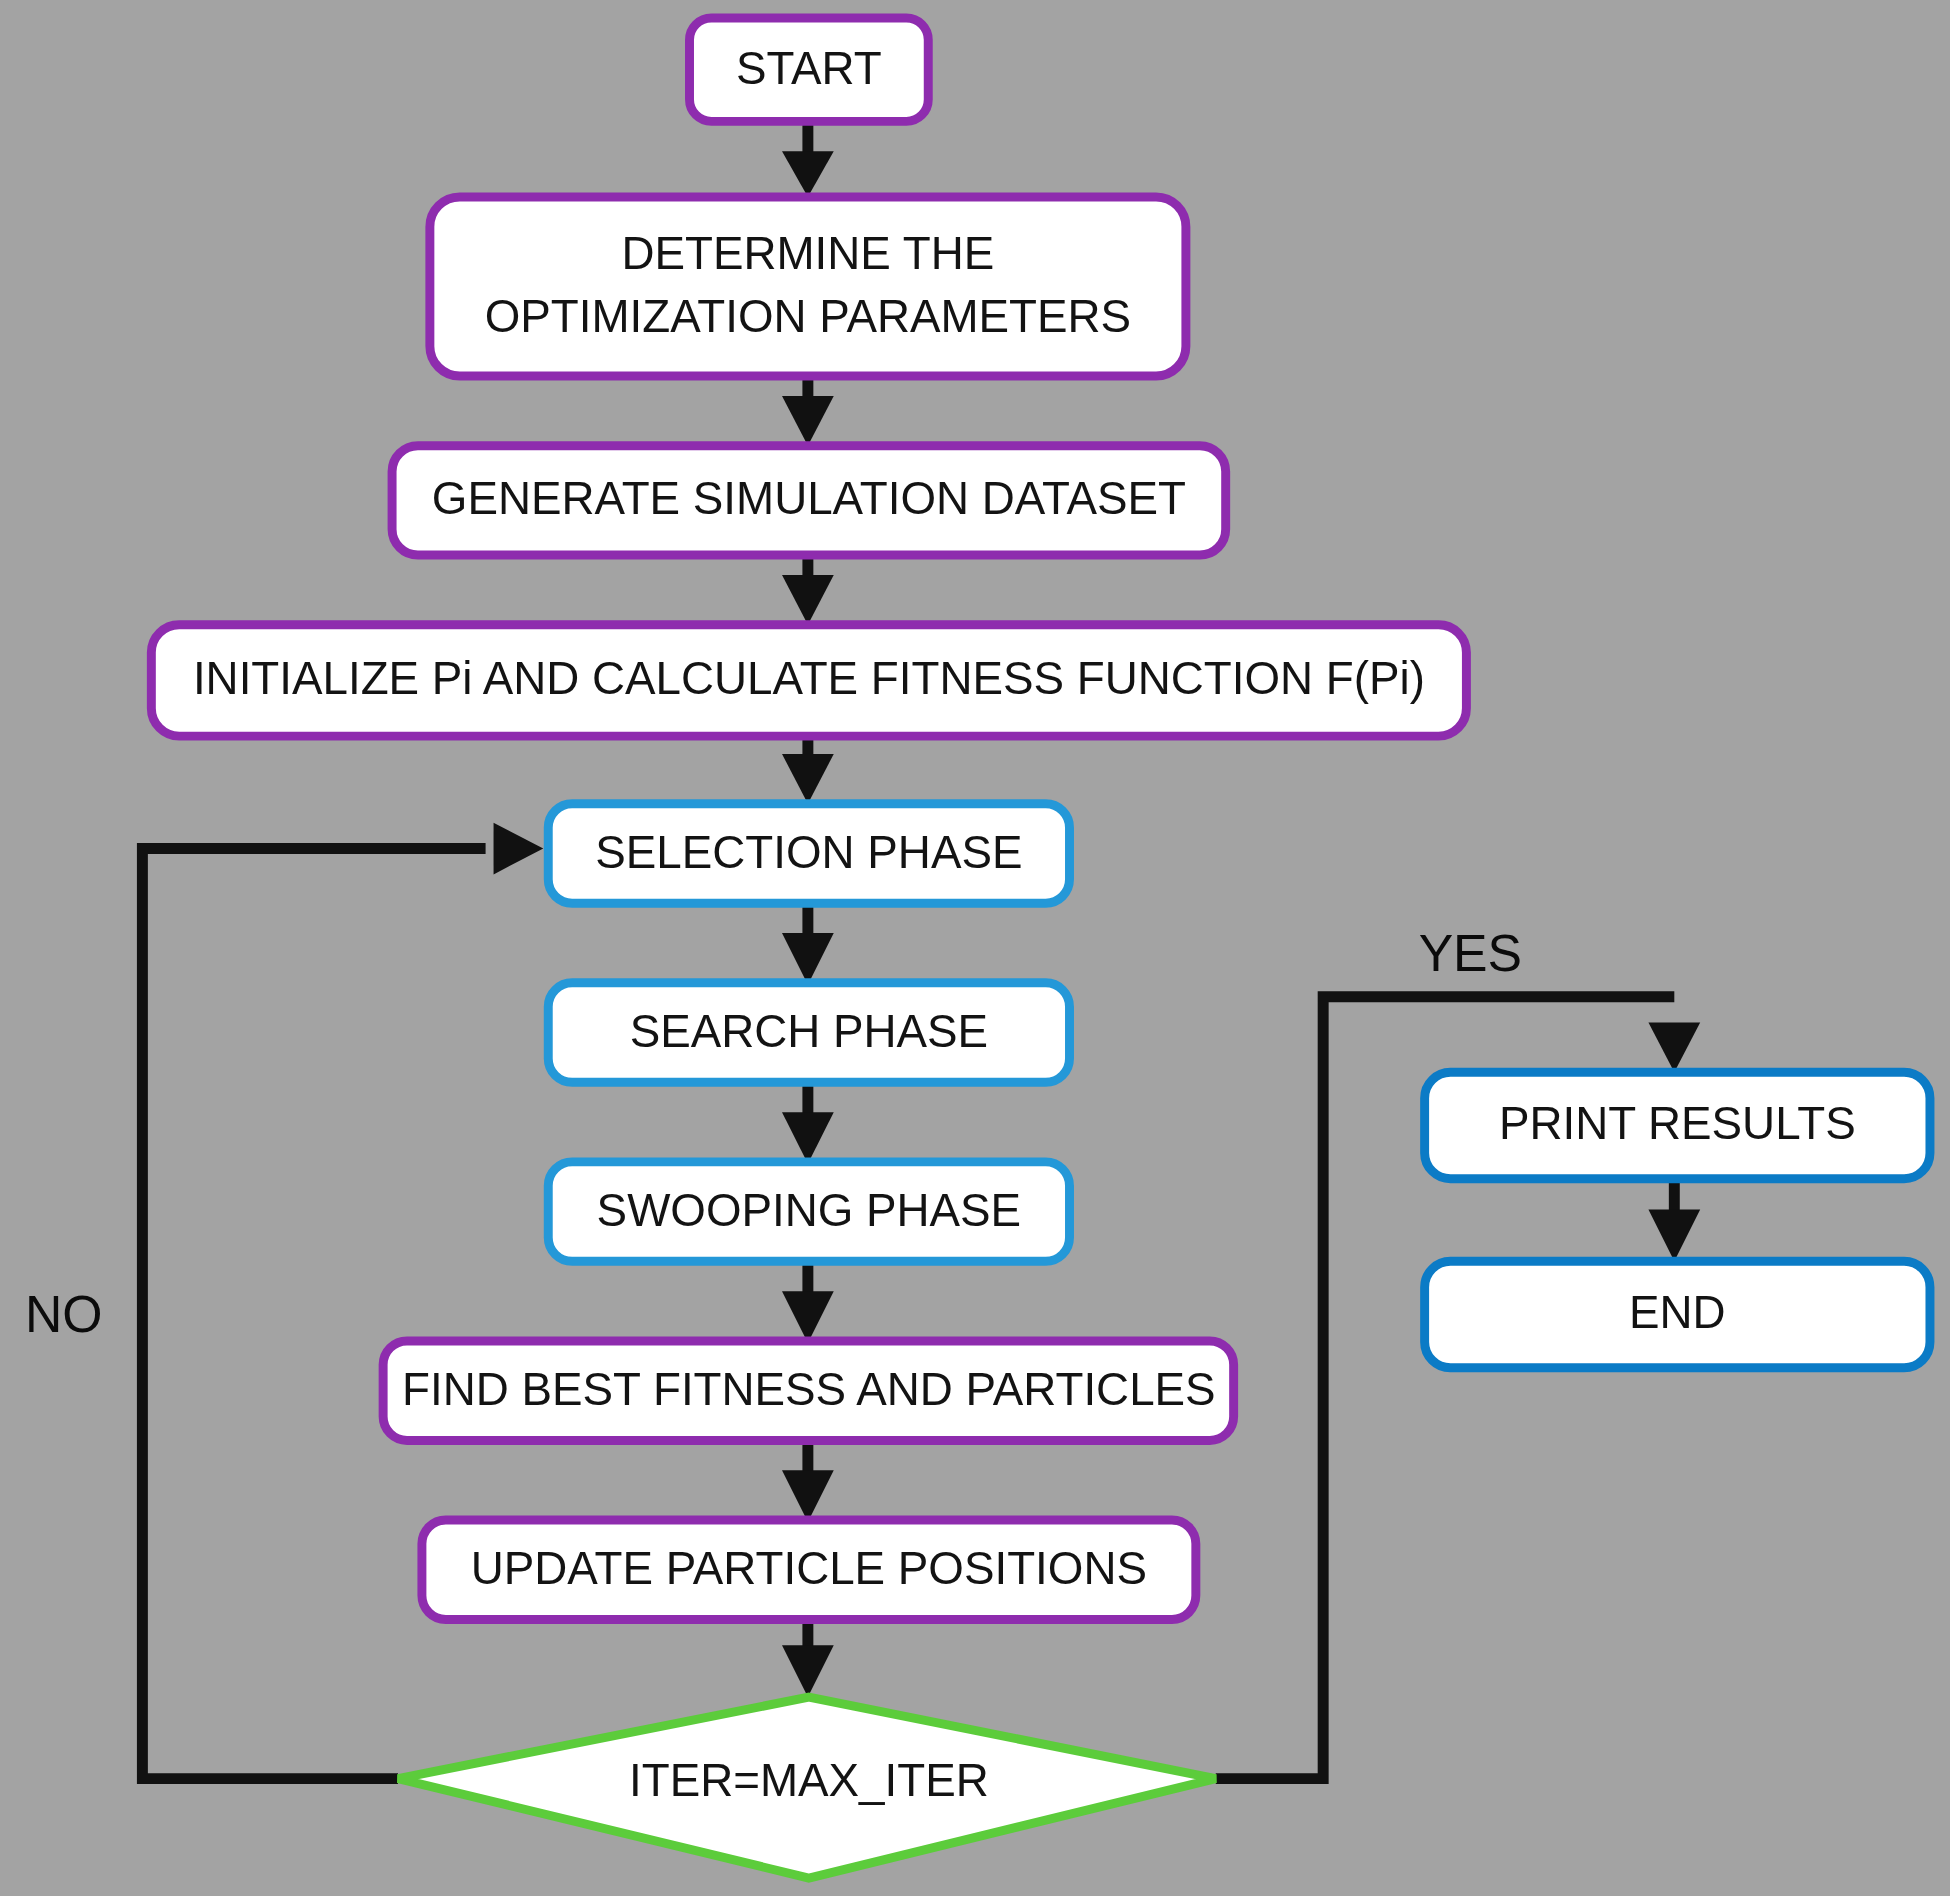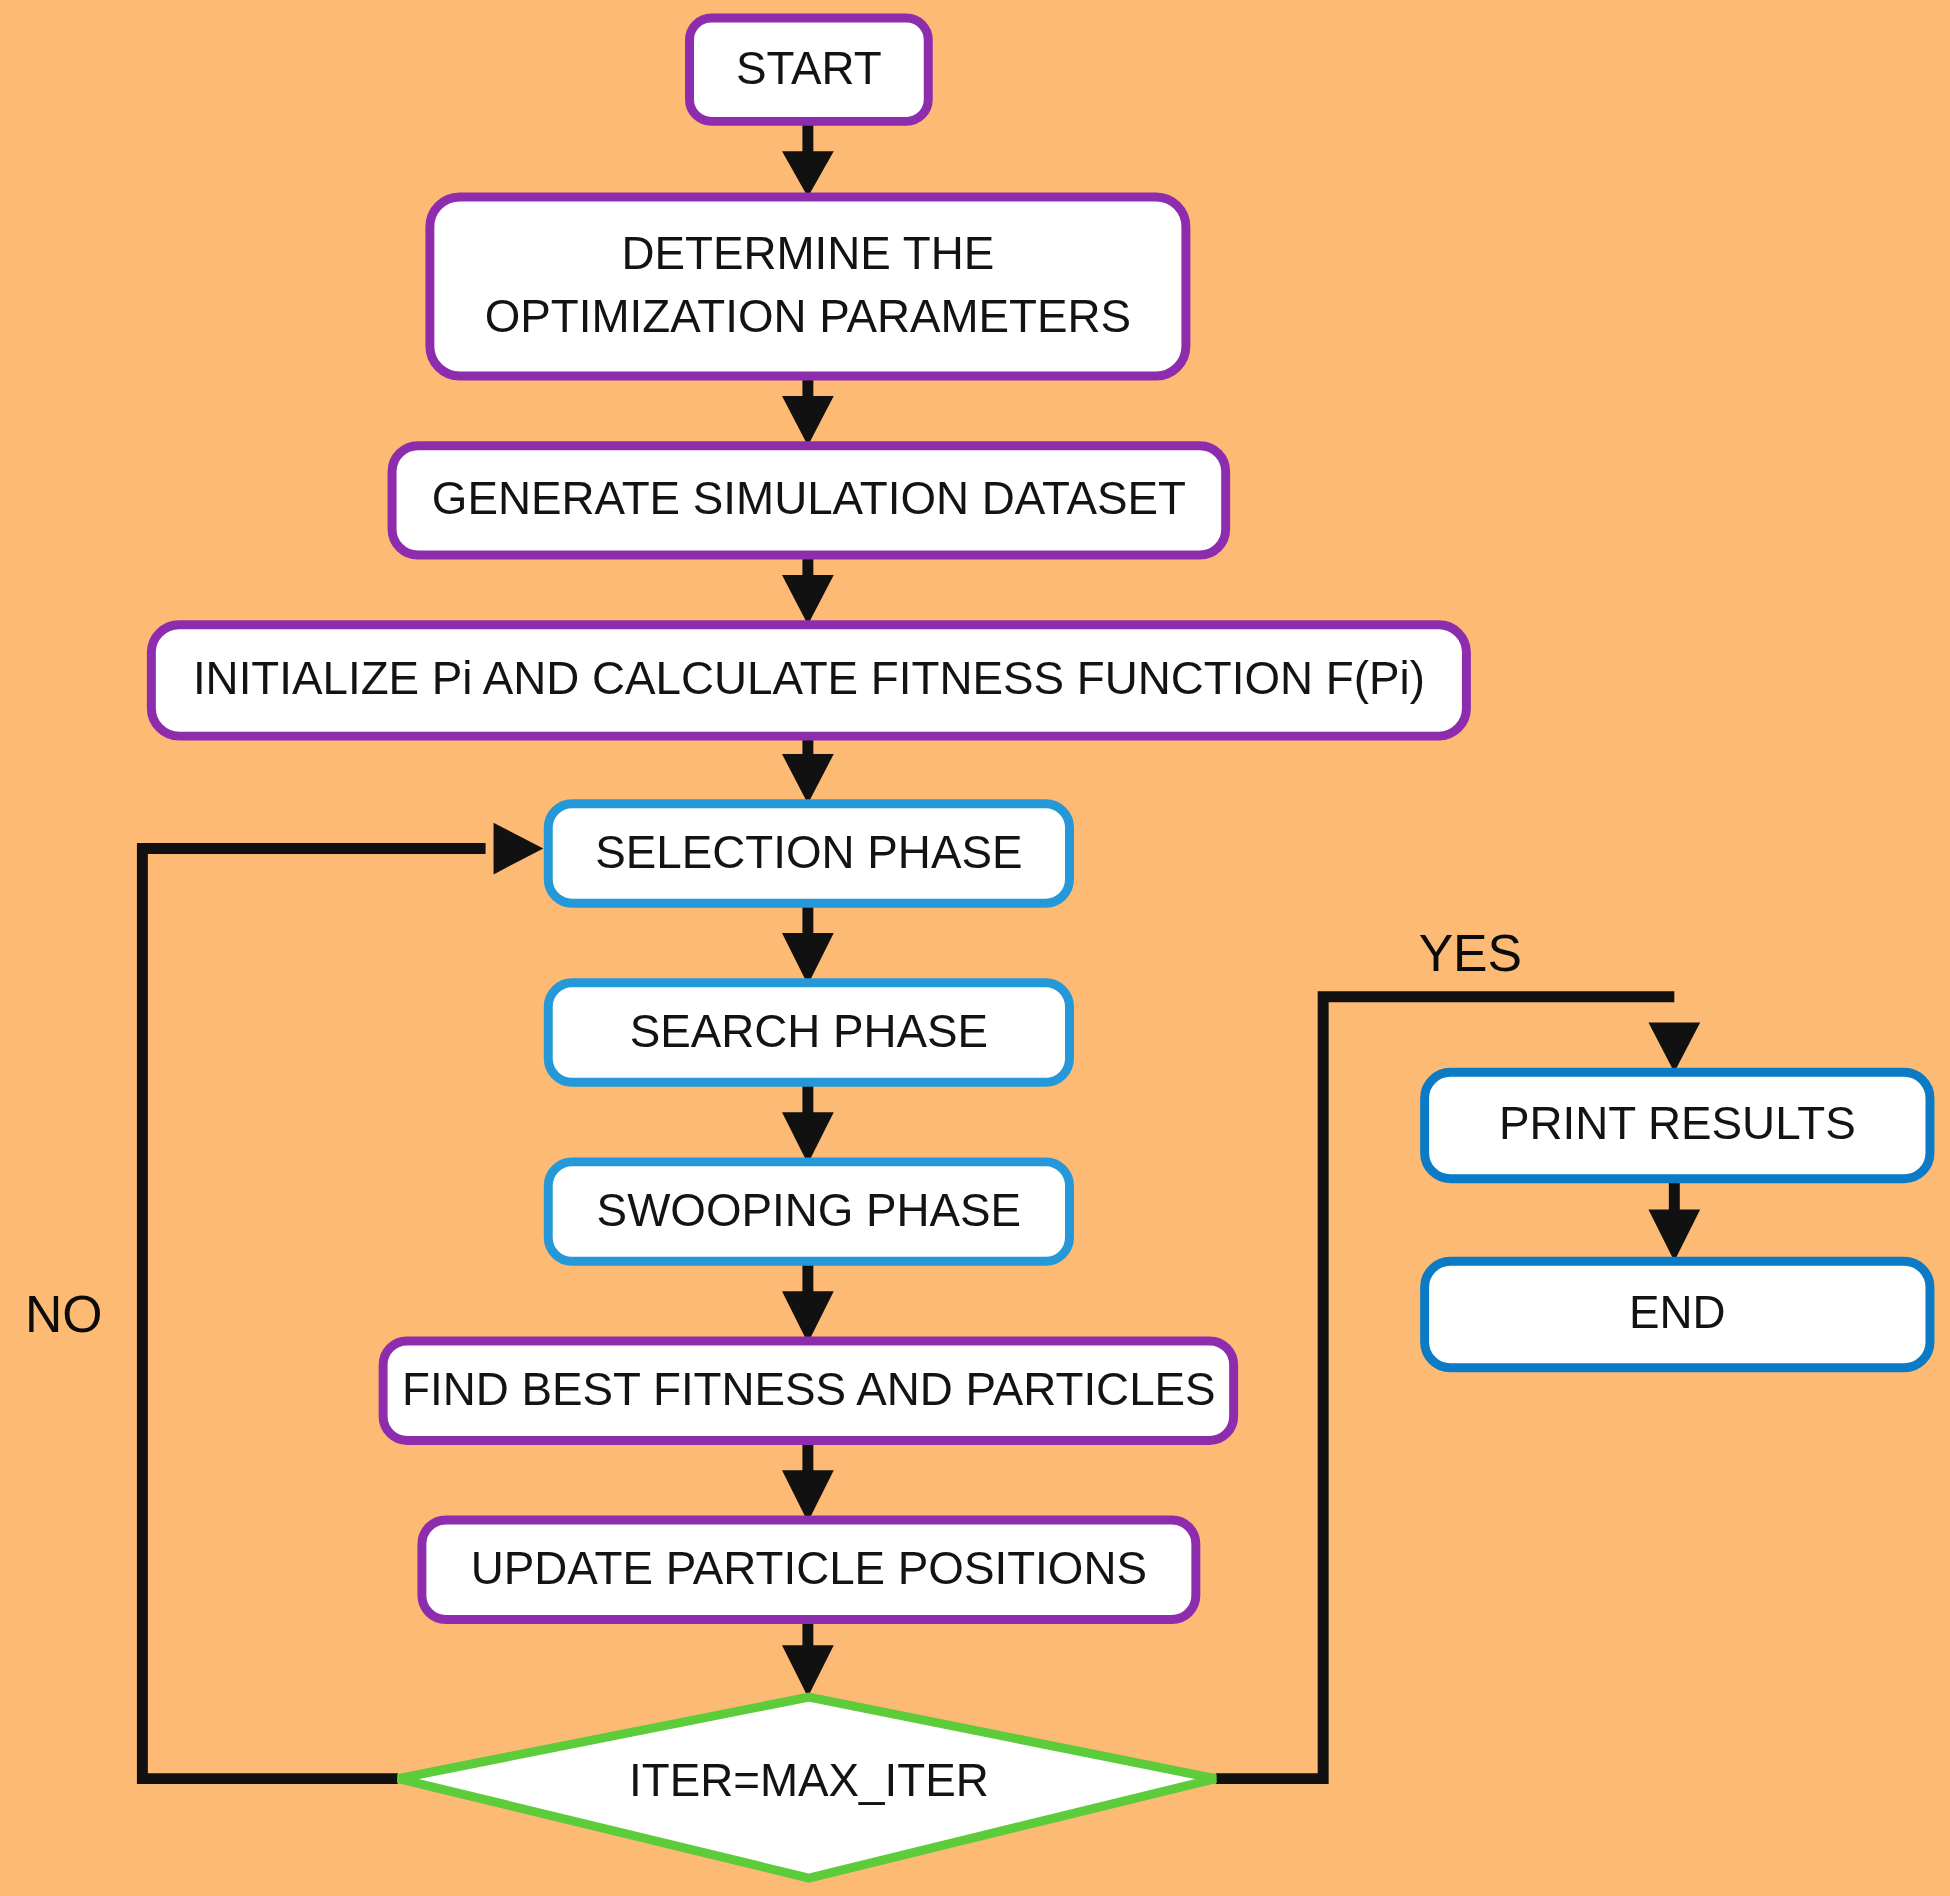--- a/index.html
+++ b/index.html
@@ -4,21 +4,21 @@
 <style>
   html, body {
     margin: 0;
     padding: 0;
     background: #ffffff;
   }
   #canvas-wrap {
     position: relative;
     width: 1950px;
     height: 1896px;
-    background: #fdba74;
+    background: #a3a3a3;
     overflow: hidden;
   }
   svg.flow {
     display: block;
     width: 1950px;
     height: 1896px;
   }
   .node-label {
     font-family: "Liberation Sans", sans-serif;
     font-size: 46px;

